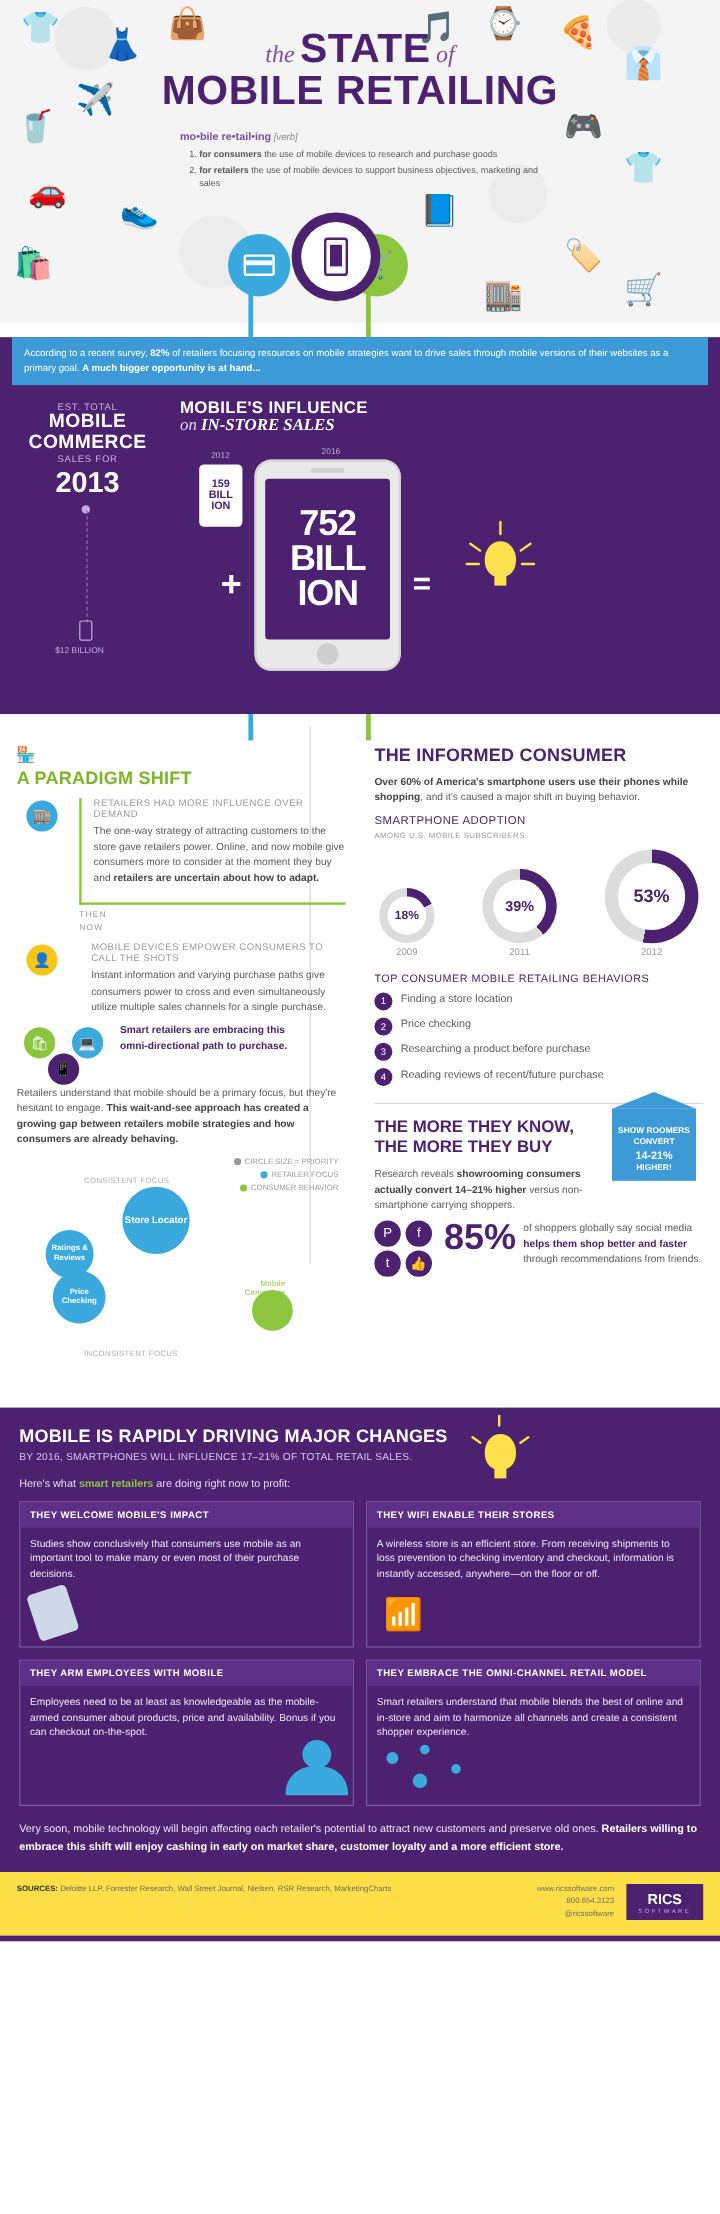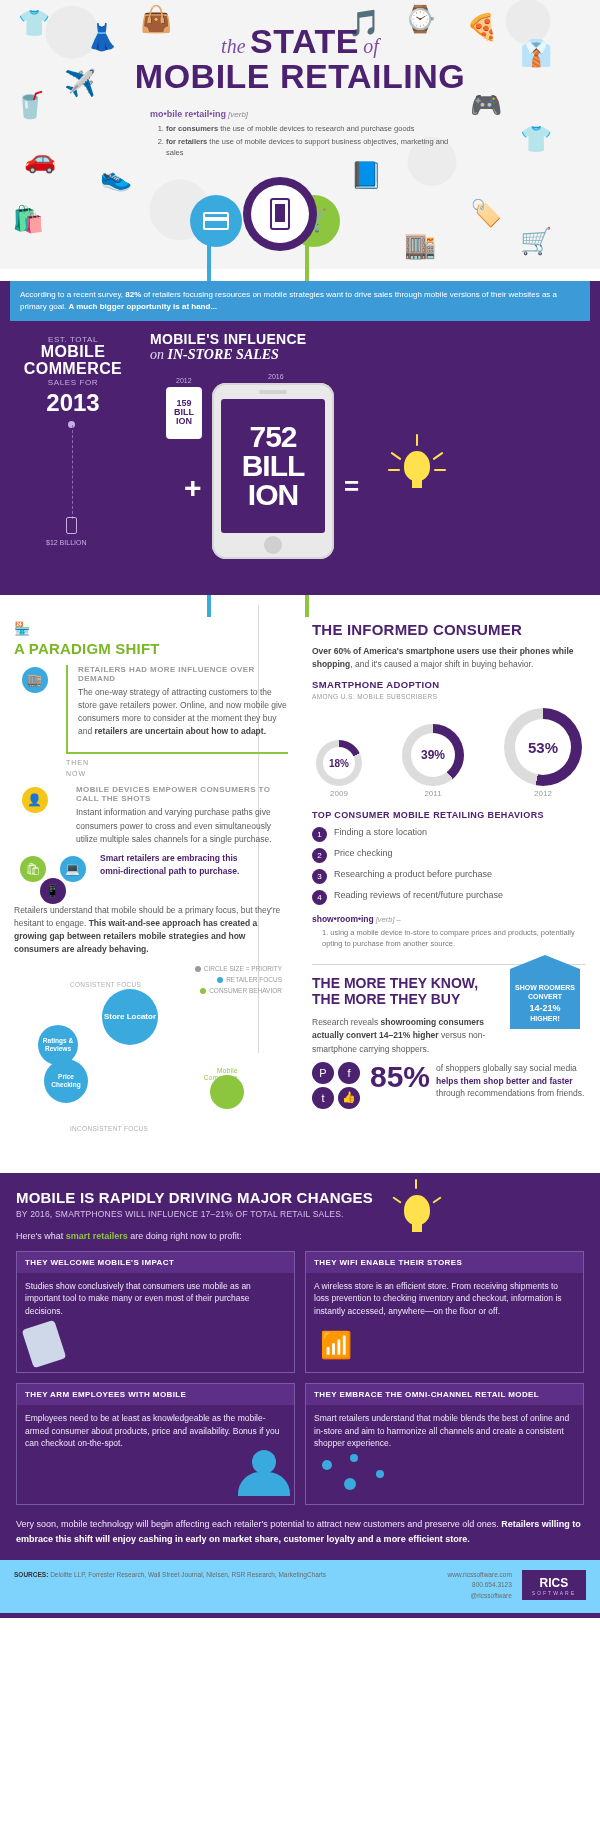--- a/index.html
+++ b/index.html
@@ -112,21 +112,21 @@
   .ray{position:absolute;background:#ffe14d;height:2px;border-radius:1px}
 
   
   .mid { background:#fff; position:relative; padding: 8px 0 0 0; }
   .mid .col-left { position:absolute; left:0; top:0; width:300px; padding: 10px 12px 0 14px;}
   .mid .col-right{ position:absolute; right:0; top:0; width:300px; padding: 10px 14px 0 12px;}
   .mid-spacer{ height: 570px; }
 
   .h-green{ color:#7cb627; font-size:15px; font-weight:bold; letter-spacing:.2px;}
   .h-purple{ color:#4b2170; font-size:15px; font-weight:bold; letter-spacing:.2px;}
-  .sub-grey{ color:#9a9a9a; font-size:8px; font-weight:bold; letter-spacing:.4px; margin:6px 0 3px;}
+  .sub-grey{ color:#9a9a9a; font-size:8px; font-weight:normal; letter-spacing:.4px; margin:6px 0 3px;}
   .p{ font-size:8.5px; line-height:1.55; color:#5c5c5c; margin-bottom:6px;}
   .p b{ color:#444; }
   .p.purple-b b{ color:#4b2170;}
 
   .left-box{ border-left:2px solid #8cc63e; border-bottom:2px solid #8cc63e; padding-left:10px; padding-bottom:8px; margin-left:52px;}
   .thennow{ font-size:7px; color:#9a9a9a; letter-spacing:1px; line-height:1.5; margin: 4px 0 4px 0;}
 
   .ic-circle{ width:26px;height:26px;border-radius:50%;display:inline-flex;align-items:center;justify-content:center;color:#fff;font-size:12px;}
   .ic-blue{background:#3aa9dd}
   .ic-yellow{background:#f5c518}
@@ -180,21 +180,21 @@
   .b-lead b{color:#8cc63e}
   .cards{ display:grid; grid-template-columns:1fr 1fr; gap:10px;}
   .card{ border:1px solid #7a5aa0; padding:0 0 8px 0;}
   .card .ch{ background:#5d2f86; color:#fff; font-size:8px; font-weight:bold; letter-spacing:.4px; padding:6px 8px;}
   .card .cb{ font-size:8.5px; line-height:1.5; color:#efe7f7; padding:7px 8px 0;}
   .card .art{ height:46px; position:relative;}
   .closing{ font-size:9px; line-height:1.6; color:#efe7f7; margin-top:12px;}
   .closing b{ color:#fff;}
 
   
-  .footer{ background:#7dd3fc; padding:10px 14px 12px; display:flex; align-items:flex-start; justify-content:space-between;}
+  .footer{ background:#fde047; padding:10px 14px 12px; display:flex; align-items:flex-start; justify-content:space-between;}
   .src{ font-size:6.5px;color:#6b6b6b;line-height:1.5;}
   .src b{color:#333}
   .contact{ font-size:6.5px;color:#6b6b6b;text-align:right;line-height:1.6;}
   .logo{ background:#4b2170;color:#fff;font-weight:bold;font-size:12px;padding:6px 10px 4px;text-align:center;margin-left:10px;}
   .logo small{display:block;font-size:5px;letter-spacing:2px;color:#c6aee0;font-weight:normal}
   .footbar{height:5px;background:#4b2170}
 </style>
 </head>
 <body>
 
@@ -440,25 +440,20 @@
         <div class="behrow">
             <span class="behnum">3</span>
             <span class="behtxt">Researching a product before purchase</span>
           </div>
         <div class="behrow">
             <span class="behnum">4</span>
             <span class="behtxt">Reading reviews of recent/future purchase</span>
           </div>
       </div>
 
-      <div class="showroom-def">
-        <span class="w">show•room•ing</span>
-        <span class="pos">[verb] –</span>
-        <div style="margin-top:2px;padding-left:10px">1. using a mobile device in-store to compare prices and products, potentially opting to purchase from another source.</div>
-      </div>
 
       <div style="position:relative;margin-top:14px;border-top:1px solid #d8d8d8;padding-top:10px">
         <div class="know-h">THE MORE THEY KNOW,</div>
         <div class="know-h">THE MORE THEY BUY</div>
         <div class="arrow-badge">
           <div>SHOW ROOMERS</div>
           <div>CONVERT</div>
           <div class="big">14-21%</div>
           <div>HIGHER!</div>
         </div>

